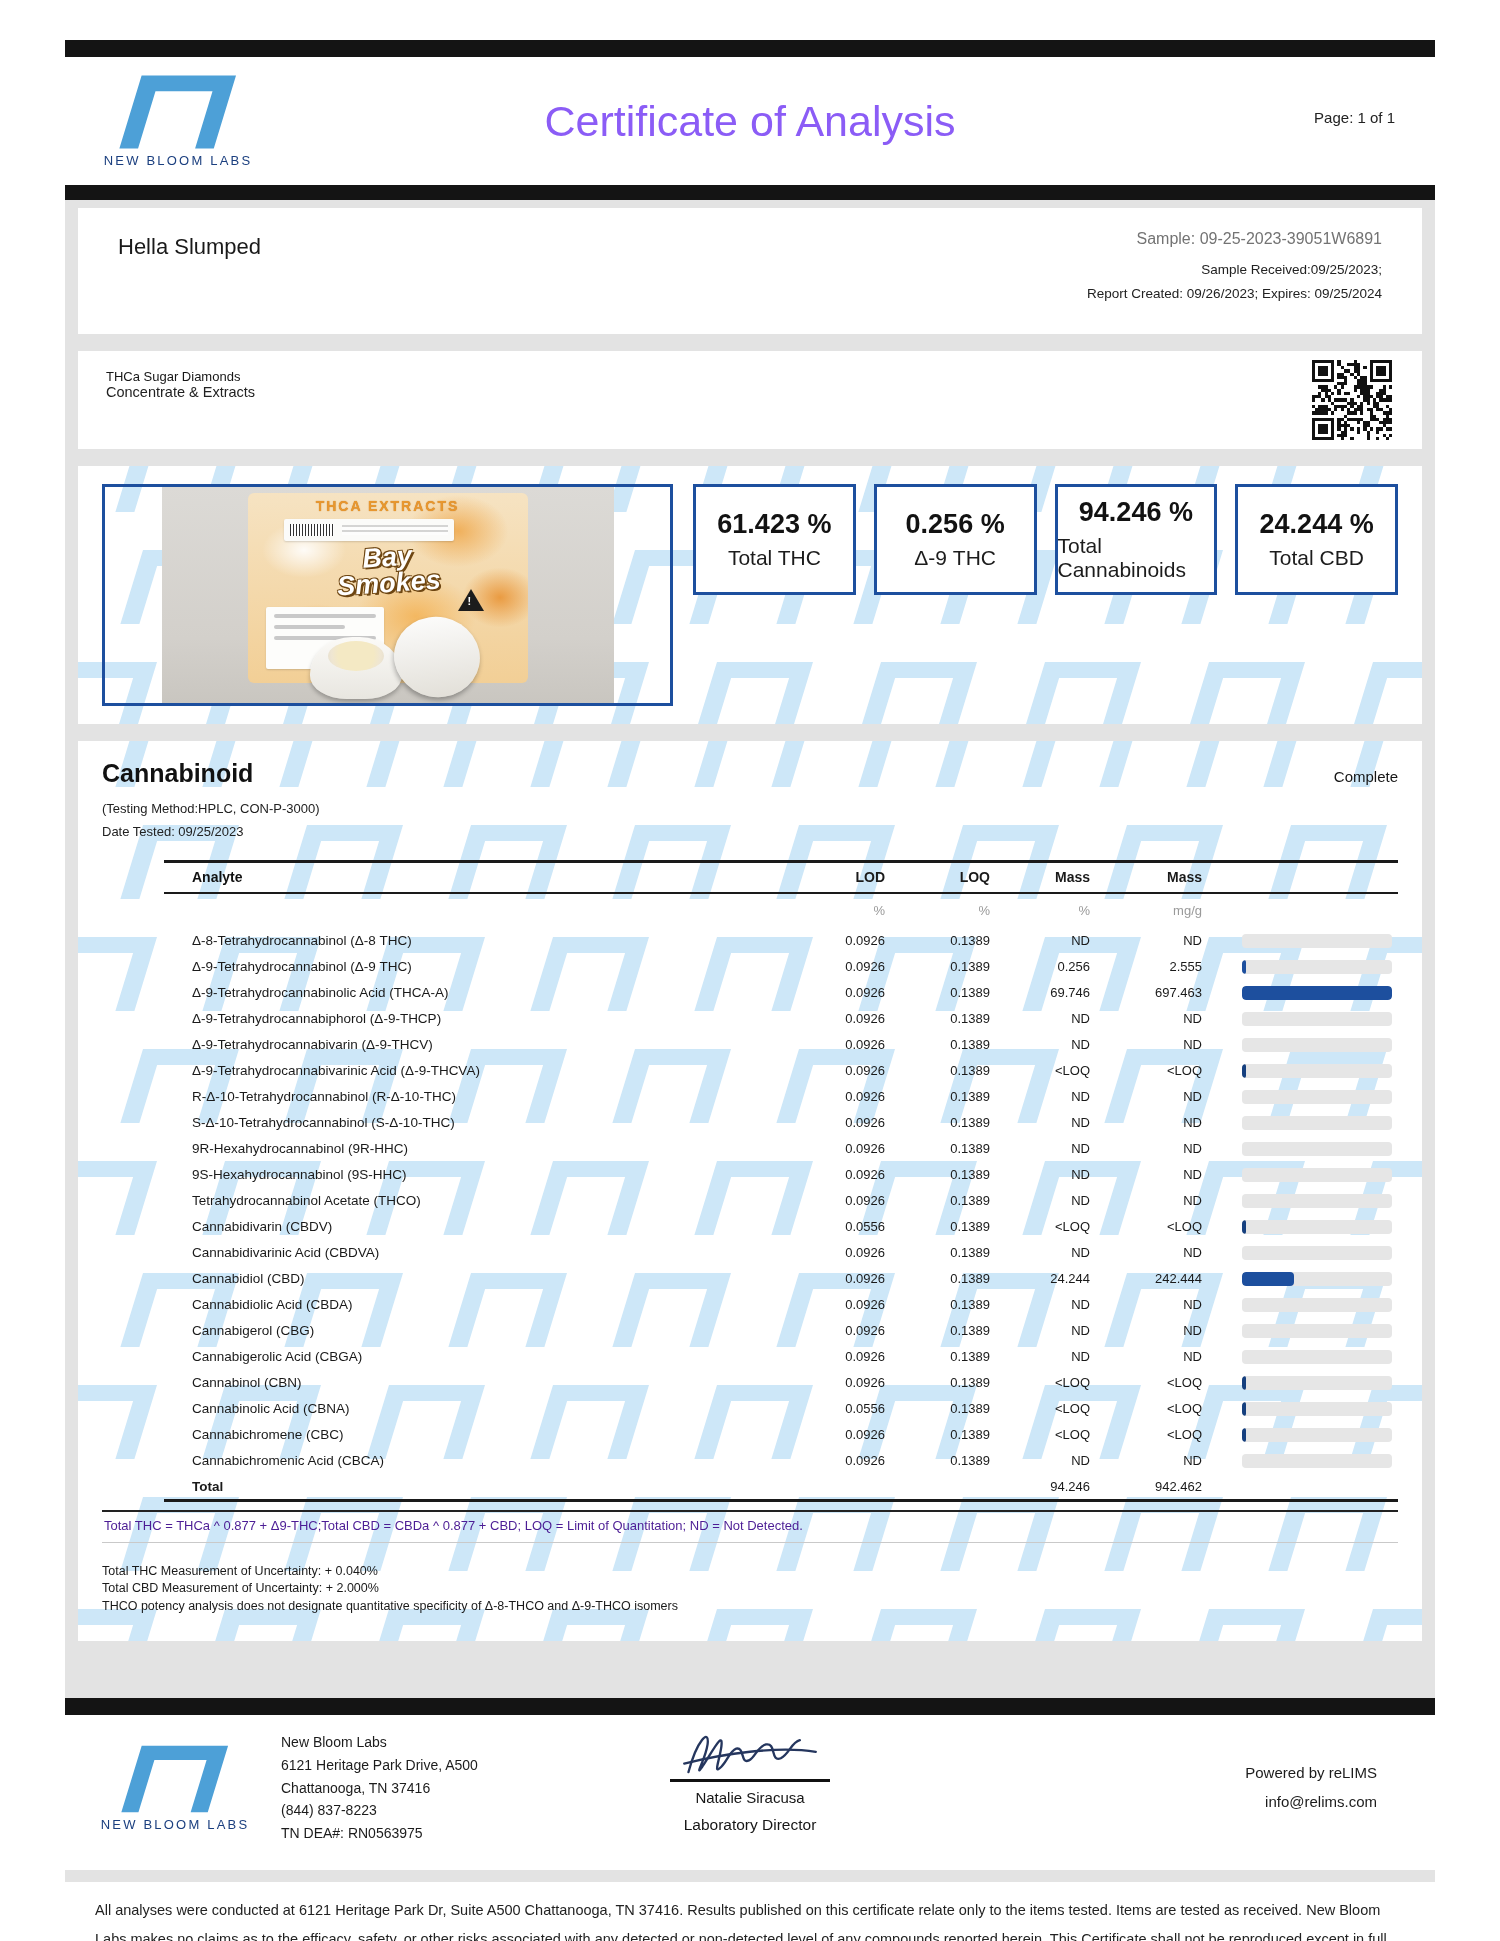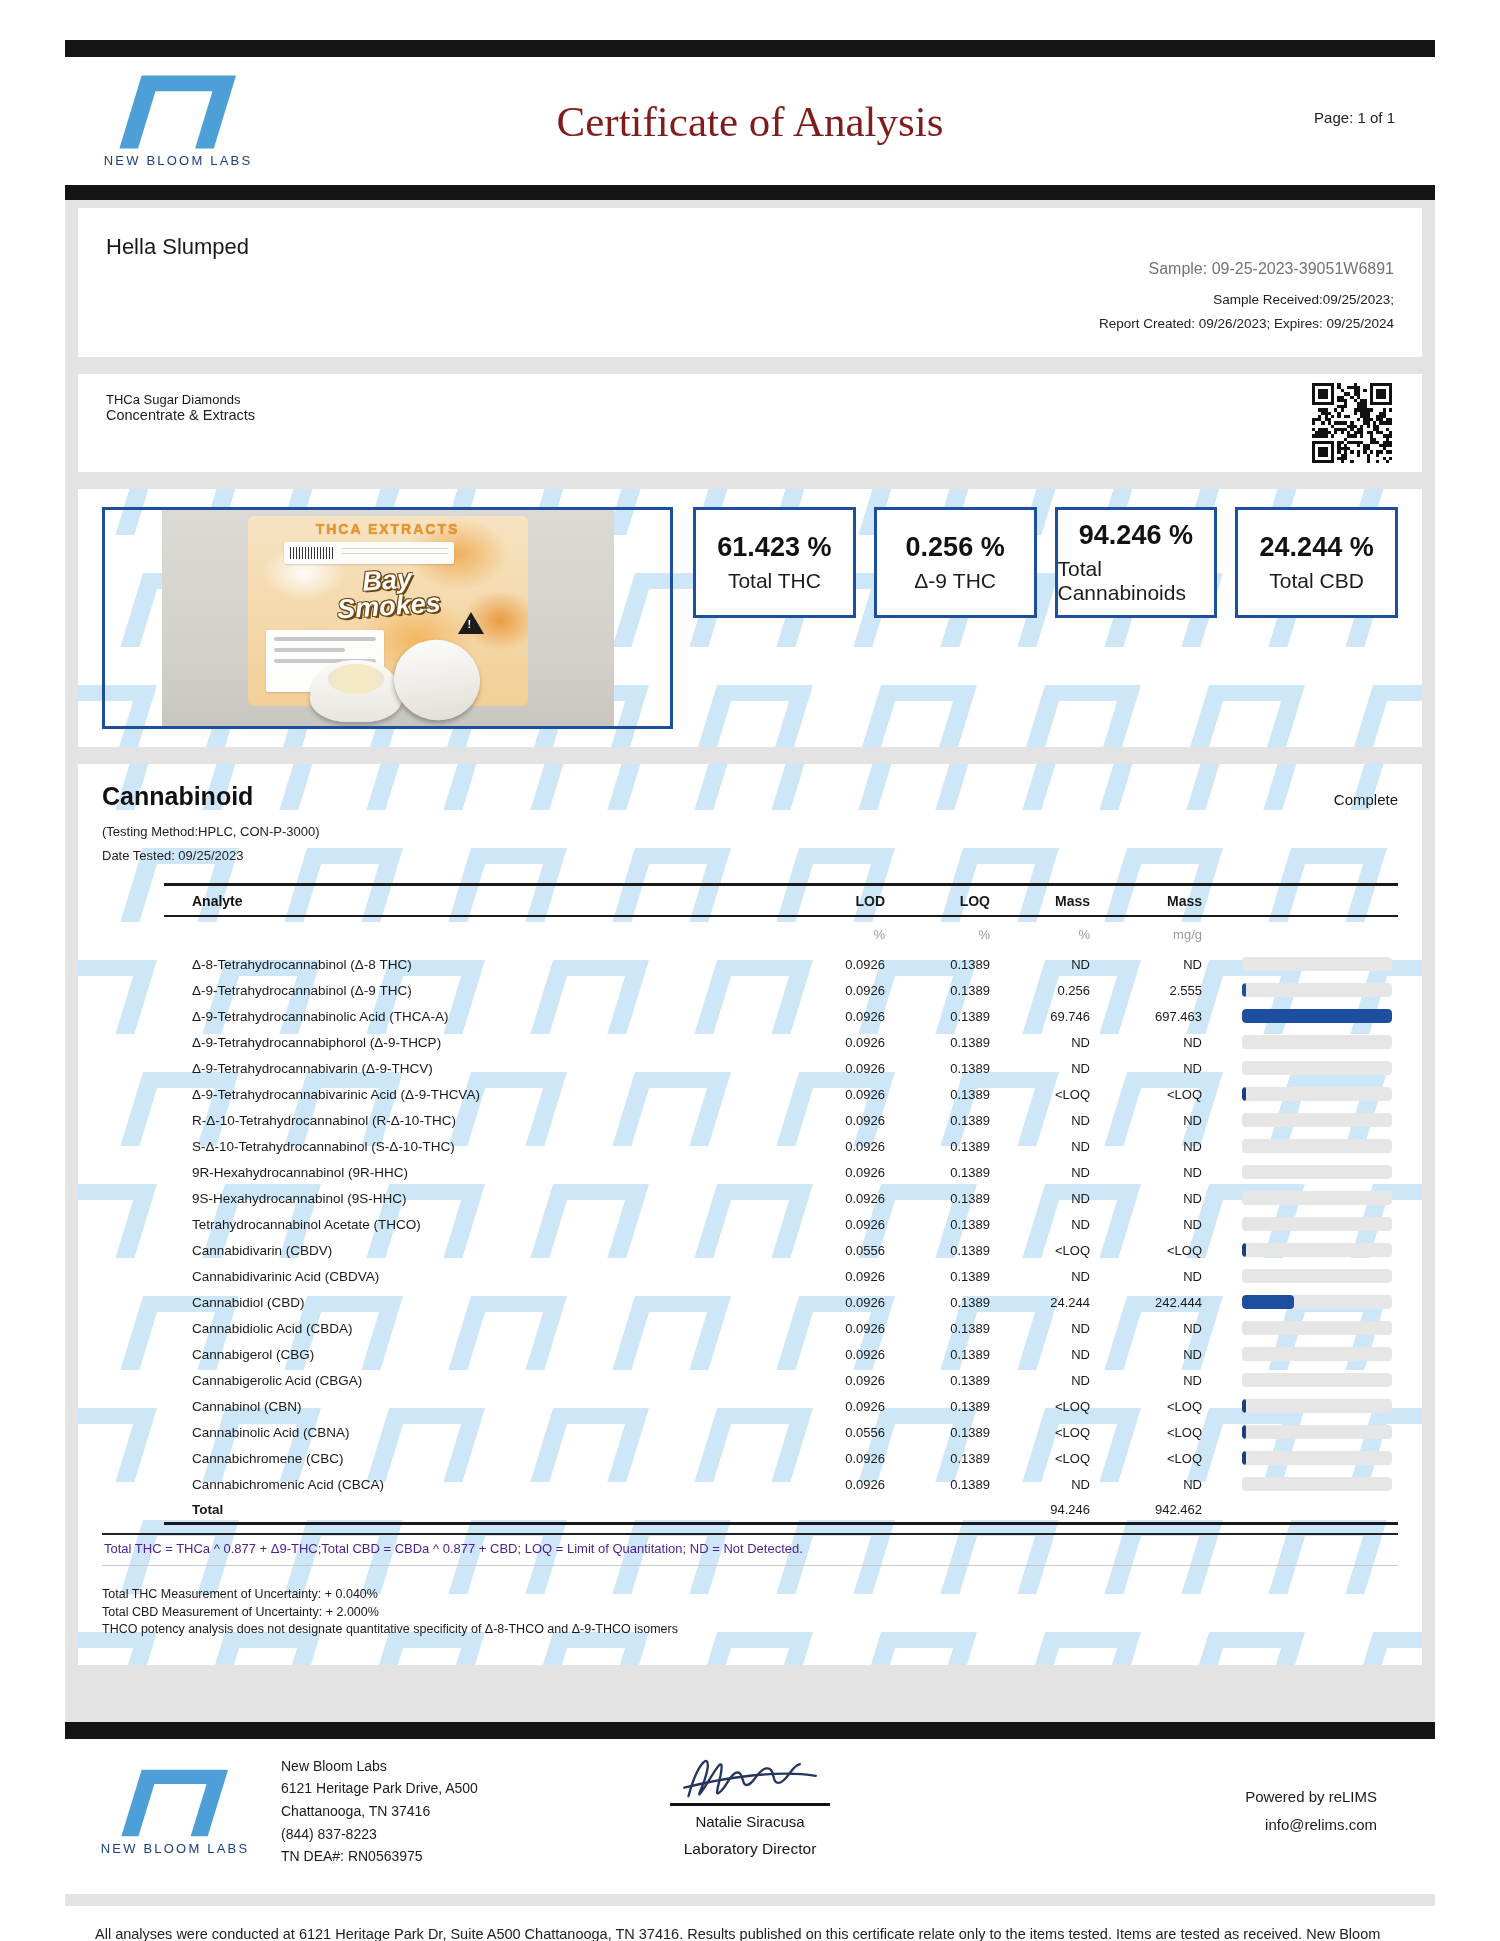--- a/index.html
+++ b/index.html
@@ -11,32 +11,32 @@
   }
   .page { width:1370px; margin:0 auto; padding-top:40px; }
   .blackbar { background:#141414; height:17px; width:100%; }
   .blackbar.thin { height:15px; }
 
   
   .hdr { background:#fff; height:128px; display:flex; align-items:center; position:relative; }
   .logo { display:flex; flex-direction:column; align-items:center; width:170px; margin-left:28px; }
   .logo svg { display:block; }
   .logo-text { color:#1b3f7f; font-size:13px; letter-spacing:2.2px; margin-top:4px; white-space:nowrap; }
-  .hdr-title { position:absolute; left:0; right:0; text-align:center; font-size:43px; font-weight:400; color:#7f1d1d;font-family:Liberation Serif, serif; }
+  .hdr-title { position:absolute; left:0; right:0; text-align:center; font-size:43px; font-weight:400; color:#8b5cf6; }
   .hdr-page { position:absolute; right:40px; top:52px; font-size:15px; color:#222; }
 
   
   .graywrap { background:#e3e3e3; padding:8px 13px 0 13px; }
   .card { background:#fff; position:relative; margin-bottom:17px; }
   .card .content { position:relative; z-index:1; }
   .wm { position:absolute; inset:0; overflow:hidden; z-index:0; pointer-events:none; }
   .wm svg { position:absolute; }
 
   
-  .card.sample { min-height:126px; padding:22px 28px; display:flex; justify-content:space-between;flex-direction:column; }
+  .card.sample { min-height:126px; padding:22px 40px; display:flex; justify-content:space-between; }
   .client-name { font-size:22px; color:#1a1a1a; padding-top:4px; }
   .sample-info { text-align:right; }
   .sample-id { font-size:16px; color:#737373; margin-bottom:10px; }
   .sample-sub { font-size:13.5px; color:#222; line-height:1.75; }
 
   
   .card.product { min-height:98px; padding:18px 28px; }
   .product-name { font-size:13px; color:#161616; }
   .product-cat { font-size:14.5px; color:#222; }
   .qr { position:absolute; right:28px; top:7px; width:84px; height:84px; background:#fff; z-index:2; }

